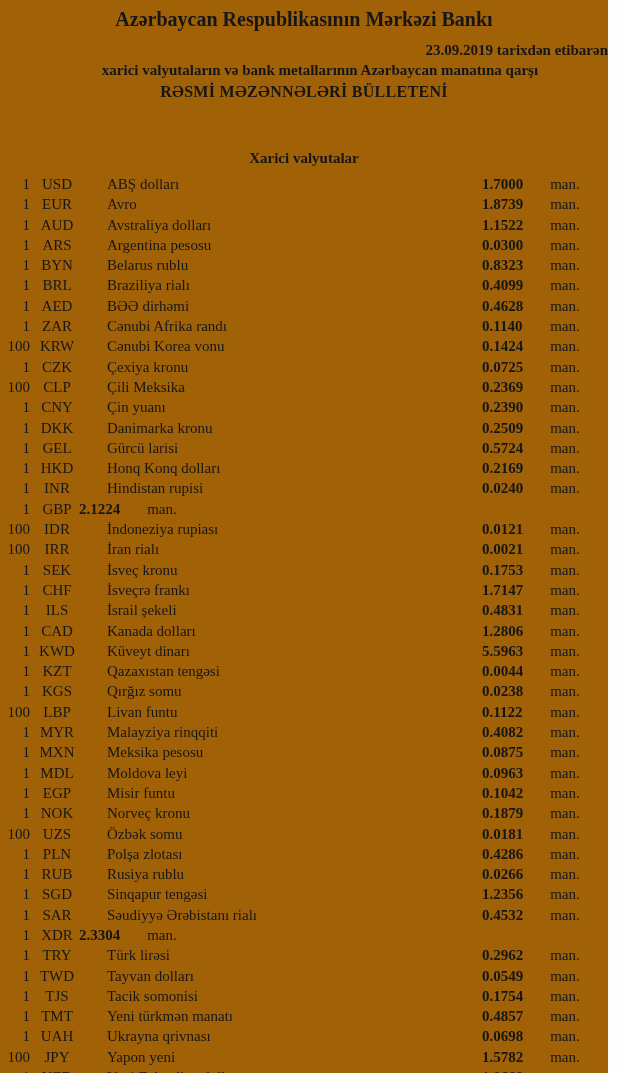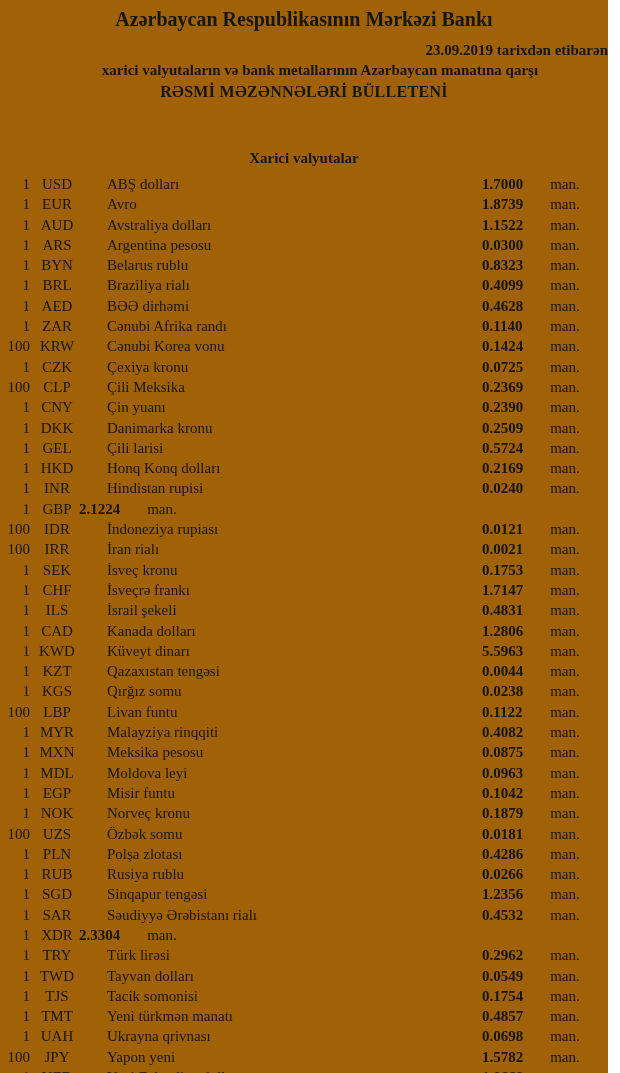--- a/index.html
+++ b/index.html
@@ -158,21 +158,21 @@
         <div class="row">
           <span class="cell qty">1</span>
           <span class="cell code">DKK</span>
           <span class="cell name">Danimarka kronu</span>
           <span class="cell rate">0.2509</span>
           <span class="cell unit">man.</span>
         </div>
         <div class="row">
           <span class="cell qty">1</span>
           <span class="cell code">GEL</span>
-          <span class="cell name">Çili larisi</span>
+          <span class="cell name">Gürcü larisi</span>
           <span class="cell rate">0.5724</span>
           <span class="cell unit">man.</span>
         </div>
         <div class="row">
           <span class="cell qty">1</span>
           <span class="cell code">HKD</span>
           <span class="cell name">Honq Konq dolları</span>
           <span class="cell rate">0.2169</span>
           <span class="cell unit">man.</span>
         </div>

